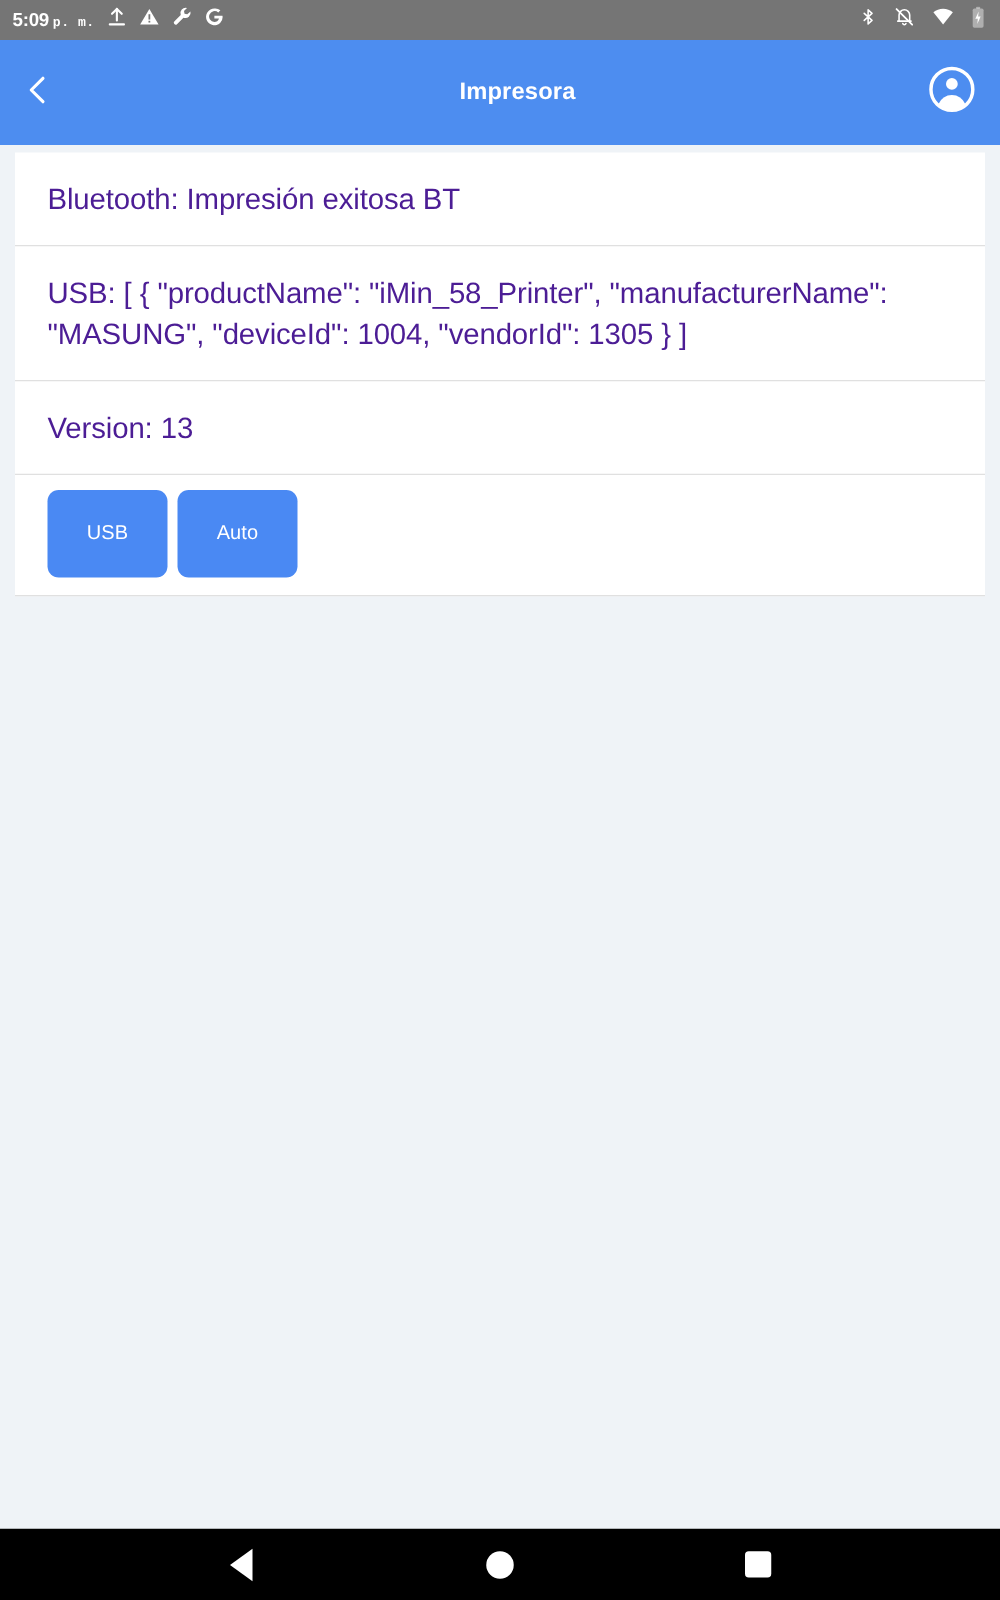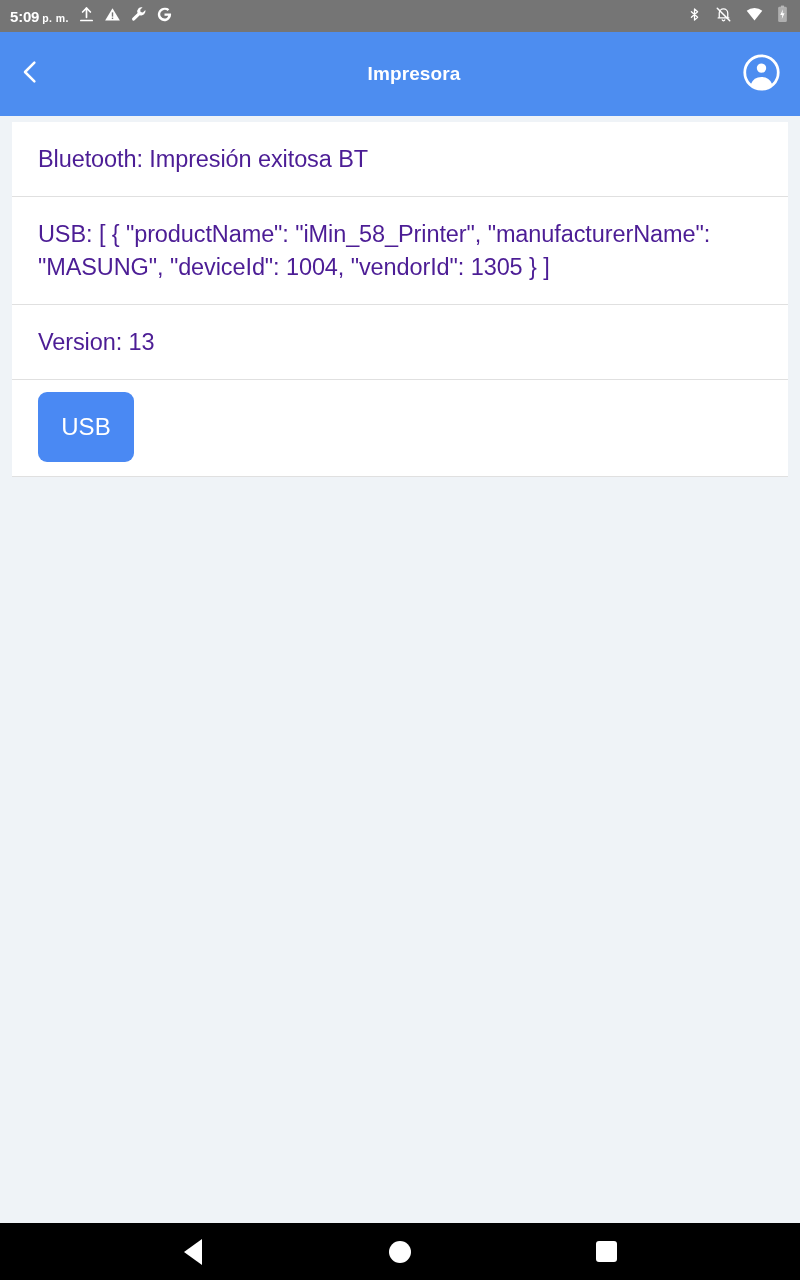--- a/index.html
+++ b/index.html
@@ -54,20 +54,21 @@
     letter-spacing: -0.2px;
     white-space: nowrap;
     display: flex;
     align-items: baseline;
     gap: 3px;
   }
   #status-clock .ampm {
     font-size: 10.5px;
     font-weight: bold;
     letter-spacing: 0.4px;
+    font-family: Liberation Mono, monospace;
   }
   .sicon { display: block; }
 
   
   #app-bar {
     height: 84px;
     flex: 0 0 84px;
     background: #4d8df0;
     position: relative;
     display: flex;
@@ -138,21 +139,21 @@
     display: flex;
     gap: 8px;
     align-items: center;
   }
   .action-button {
     background: #4a89f3;
     color: #ffffff;
     border: none;
     border-radius: 9px;
     font-family: "Liberation Sans", "DejaVu Sans", sans-serif;
-    font-size: 24px;
+    font-size: 16px;
     line-height: 1;
     height: 70px;
     padding: 18px 20px;
     min-width: 96px;
     cursor: pointer;
     letter-spacing: 0.1px;
   }
 
   
   #nav-bar {
@@ -294,20 +295,21 @@
         <div class="info-text">USB: [ { "productName": "iMin_58_Printer", "manufacturerName": "MASUNG", "deviceId": 1004, "vendorId": 1305 } ]</div>
       </div>
 
 
       <div class="info-row">
         <div class="info-text">Version: 13</div>
       </div>
 
       <div id="button-row">
         <button class="action-button">USB</button>
+        <button class="action-button">Auto</button>
       </div>
 
     </div>
   </div>
 
   <div id="nav-bar">
     <div class="nav-btn">
       <span id="nav-back-icon"></span>
     </div>
     <div class="nav-btn">

